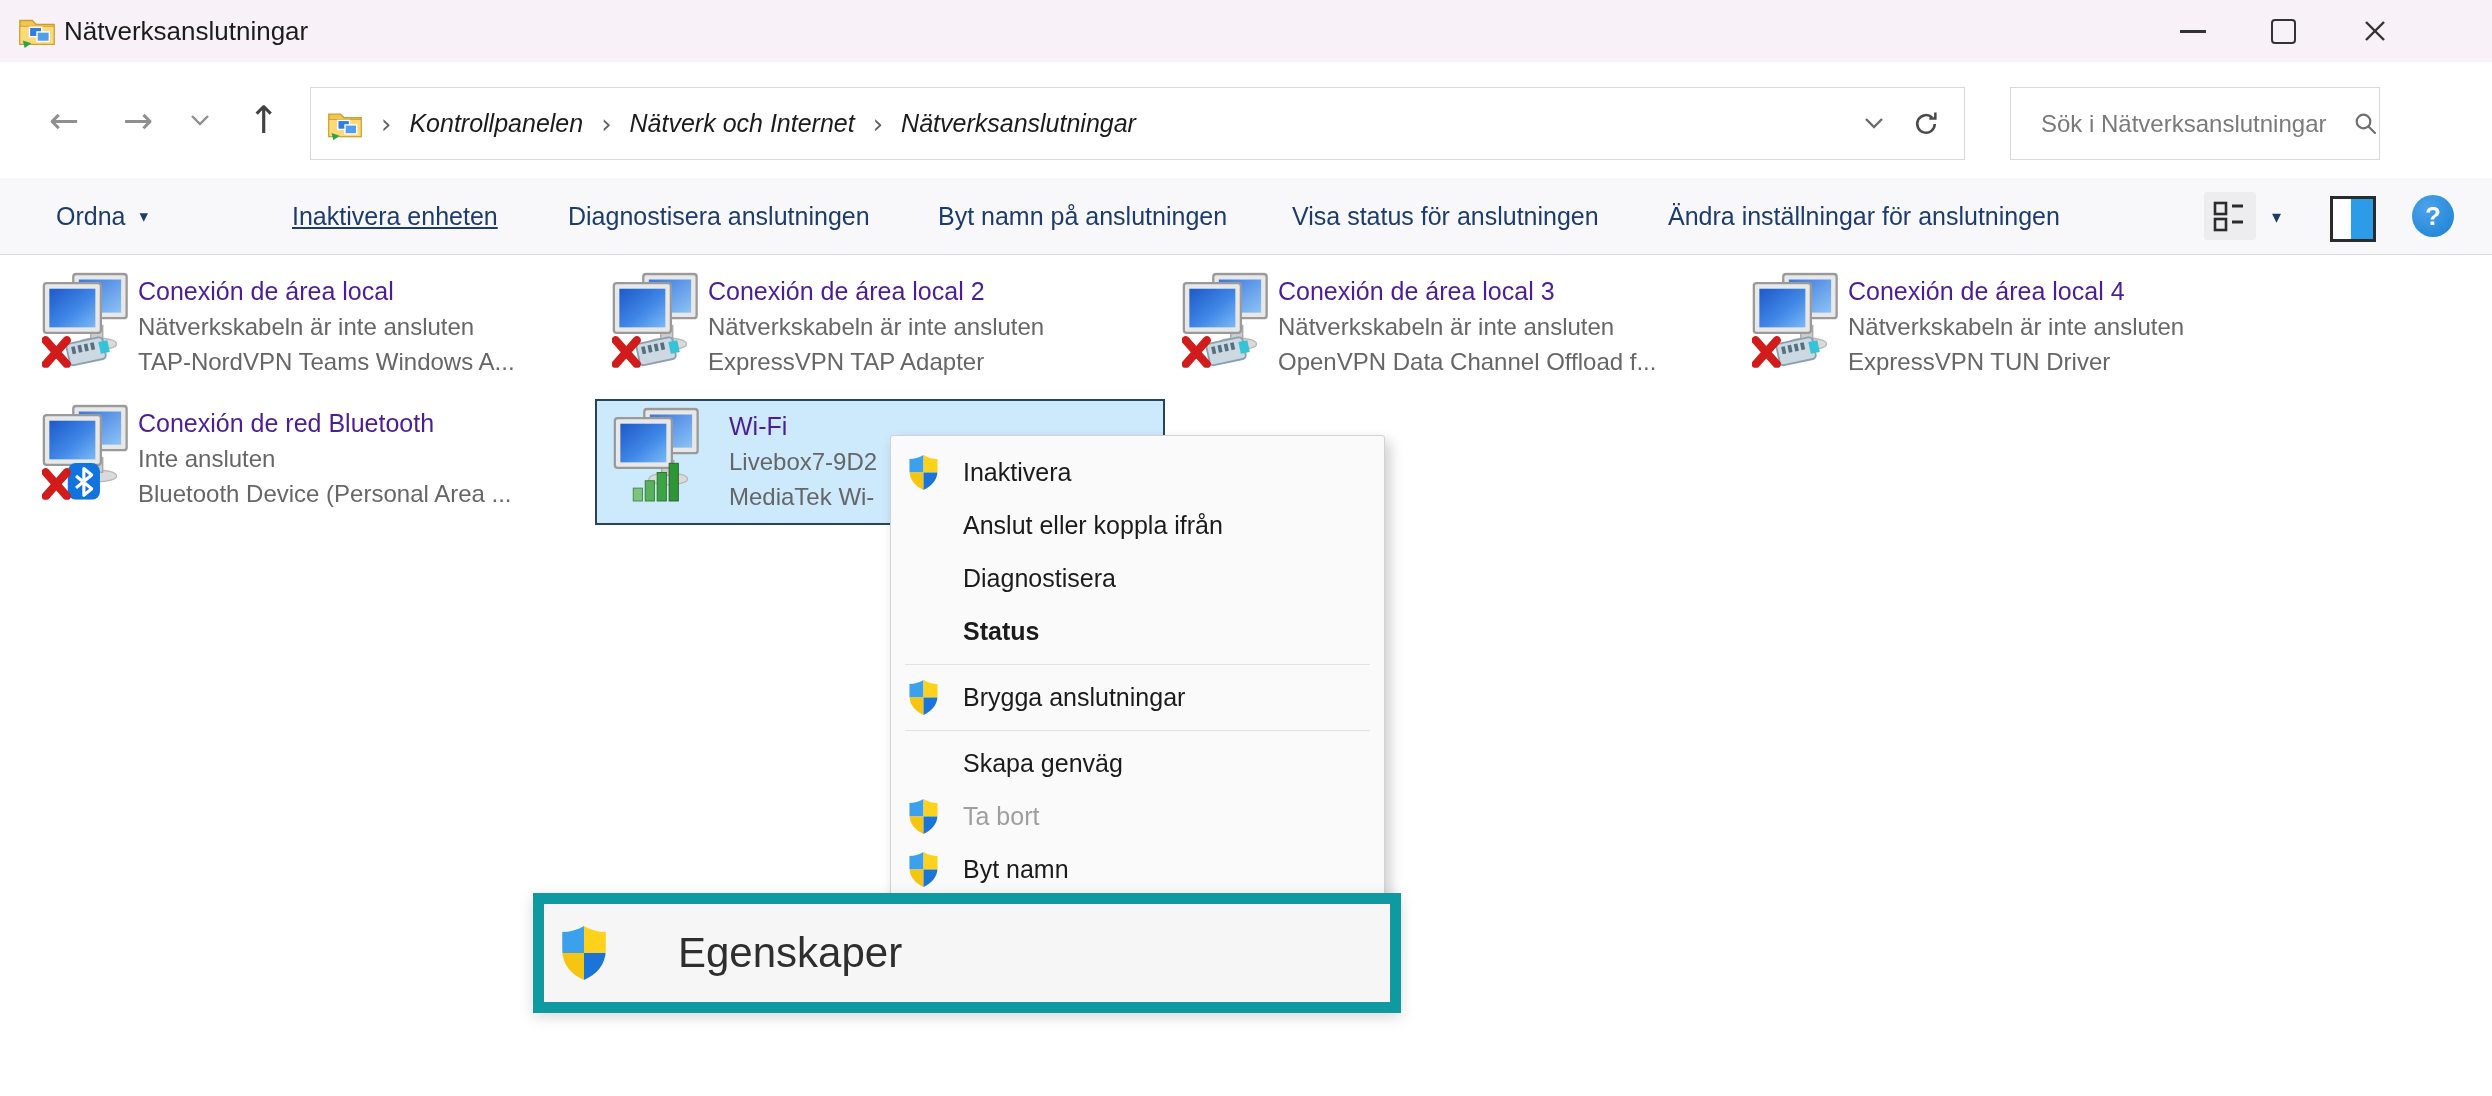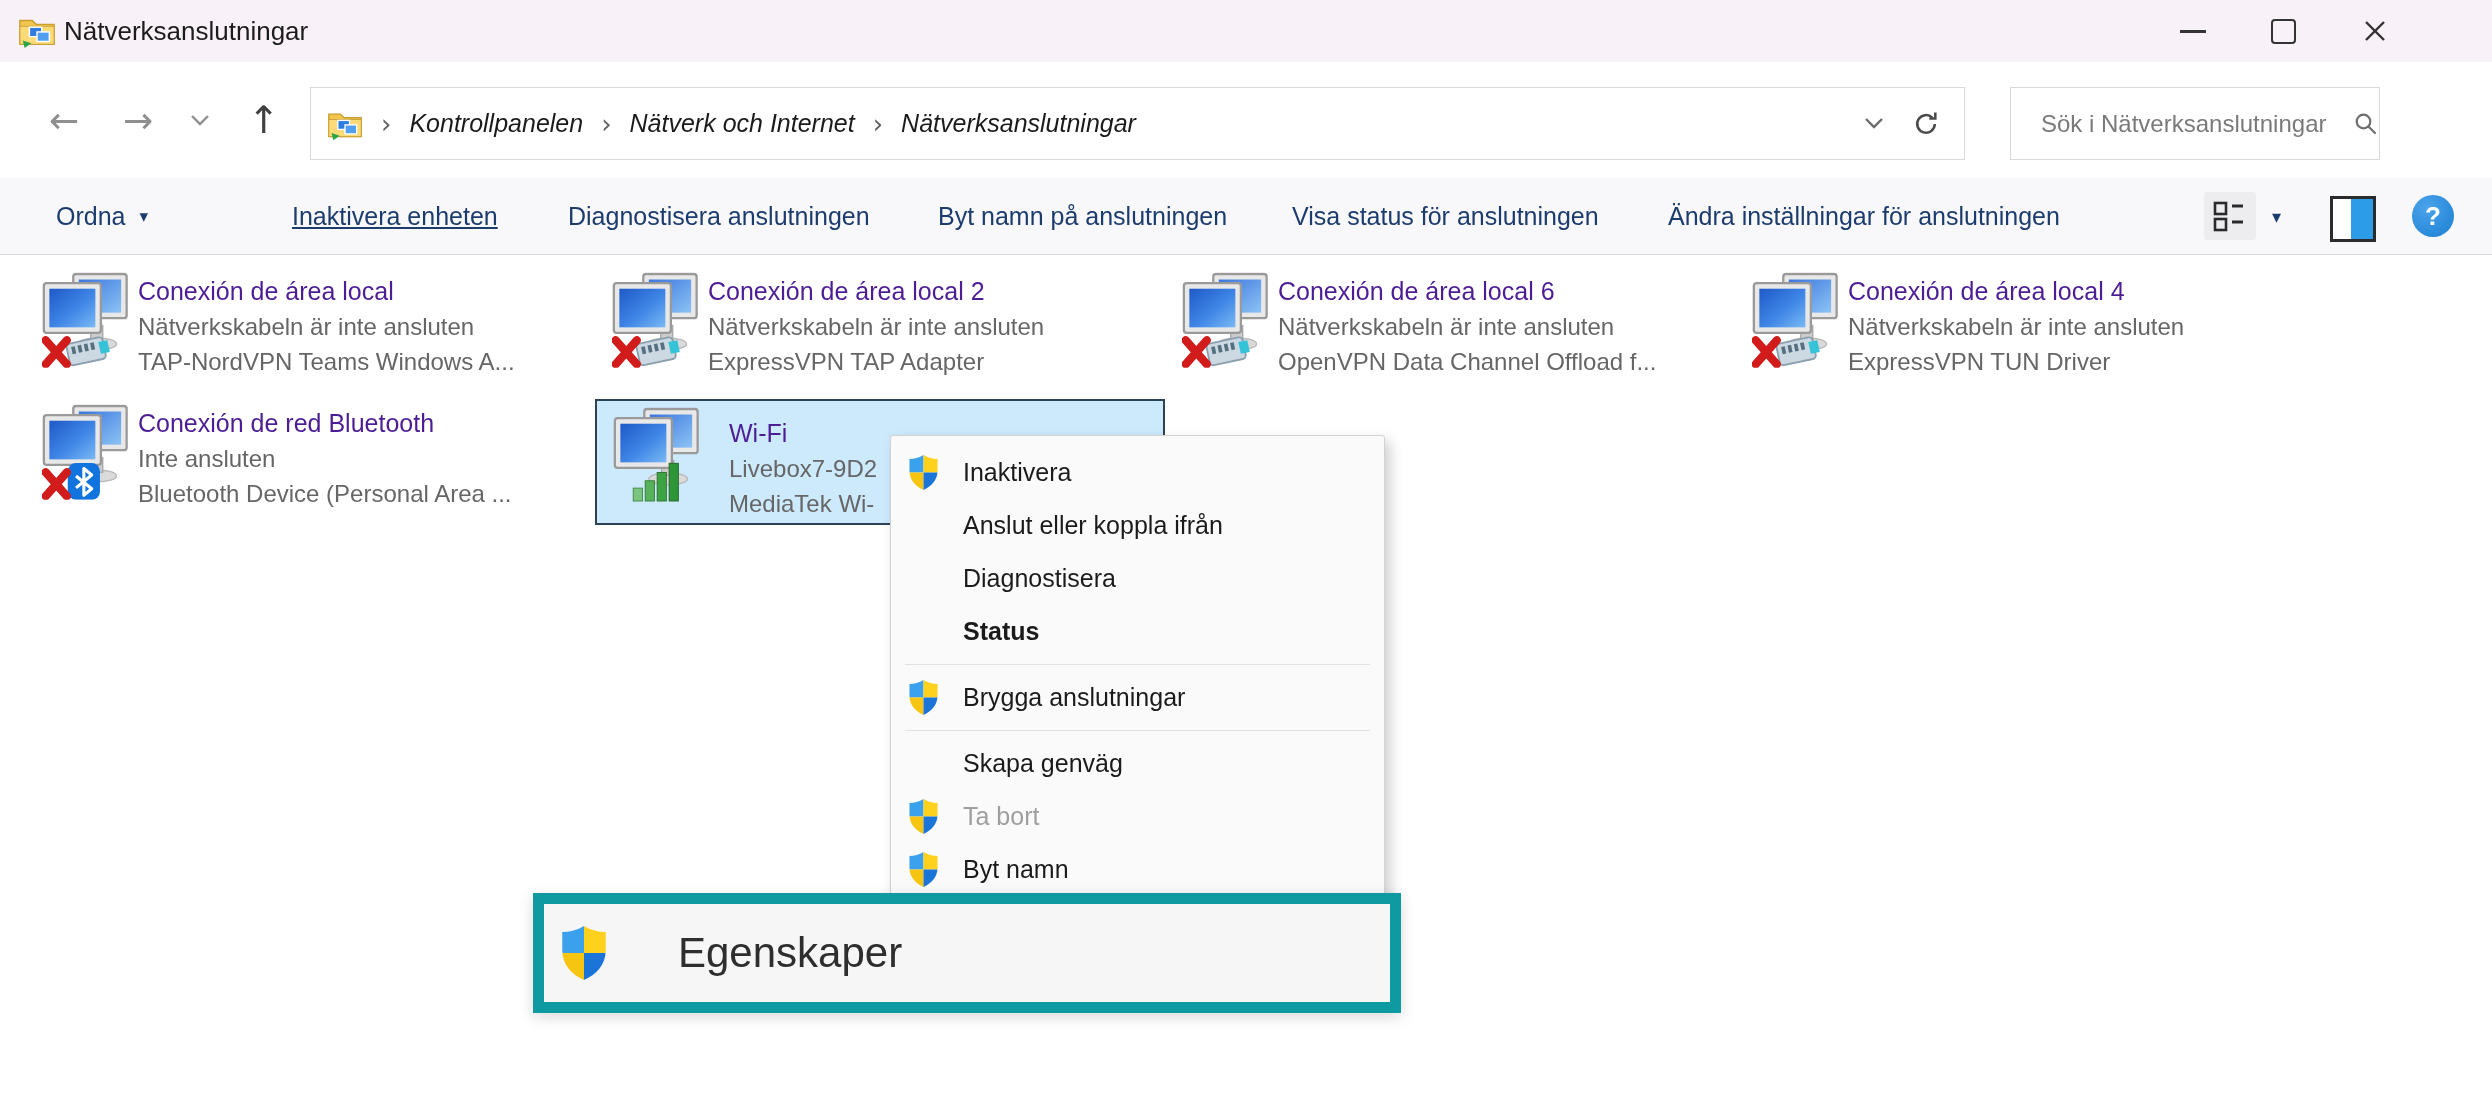--- a/index.html
+++ b/index.html
@@ -58,21 +58,21 @@
            background:radial-gradient(circle at 35% 30%,#4ba3ea,#1a7fd4);color:#fff;font-size:26px;font-weight:bold;
            display:flex;align-items:center;justify-content:center;}
 
   
   .tile{position:absolute;width:570px;height:126px;}
   .tile .ticon{position:absolute;left:2px;top:4px;width:92px;height:96px;}
   .tile .ttext{position:absolute;left:98px;top:6px;line-height:35px;font-size:25px;white-space:nowrap;}
   .tname{color:#4c1d95;} .tsub{color:#666666;font-size:24px;}
   .tile.selected{background:#cde9fc;border:2px solid #2c4257;box-sizing:border-box;}
   .tile.selected .ticon{left:16px;top:6px;}
-  .tile.selected .ttext{left:132px;top:8px;margin-top:7px;}
+  .tile.selected .ttext{left:132px;top:8px;}
 
   
   .ctxmenu{position:absolute;left:890px;top:435px;width:495px;height:520px;background:#fafafa;
            border:1px solid #d2d2d2;border-radius:3px;box-shadow:5px 6px 14px rgba(0,0,0,0.20);
            box-sizing:border-box;padding-top:10px;z-index:5;}
   .mi{position:relative;height:53px;display:flex;align-items:center;font-size:25px;color:#1b1b1b;}
   .mi .milabel{margin-left:72px;white-space:nowrap;}
   .mi.bold .milabel{font-weight:bold;}
   .mi.disabled .milabel{color:#9f9f9f;}
   .mi .mishield{position:absolute;left:17px;top:8px;width:31px;height:37px;}
@@ -289,21 +289,21 @@
     </div>
   </div>
 
   <div class="tile" style="left:1180px;top:268px;">
     <svg class="ticon" viewBox="0 0 100 104">
       <use href="#sym-monitors"></use>
         <use href="#sym-rj45"></use>
         <use href="#sym-redx"></use>
     </svg>
     <div class="ttext">
-      <div class="tname">Conexión de área local 6</div>
+      <div class="tname">Conexión de área local 3</div>
       <div class="tsub">Nätverkskabeln är inte ansluten</div>
       <div class="tsub">OpenVPN Data Channel Offload f...</div>
     </div>
   </div>
 
   <div class="tile" style="left:1750px;top:268px;">
     <svg class="ticon" viewBox="0 0 100 104">
       <use href="#sym-monitors"></use>
         <use href="#sym-rj45"></use>
         <use href="#sym-redx"></use>

